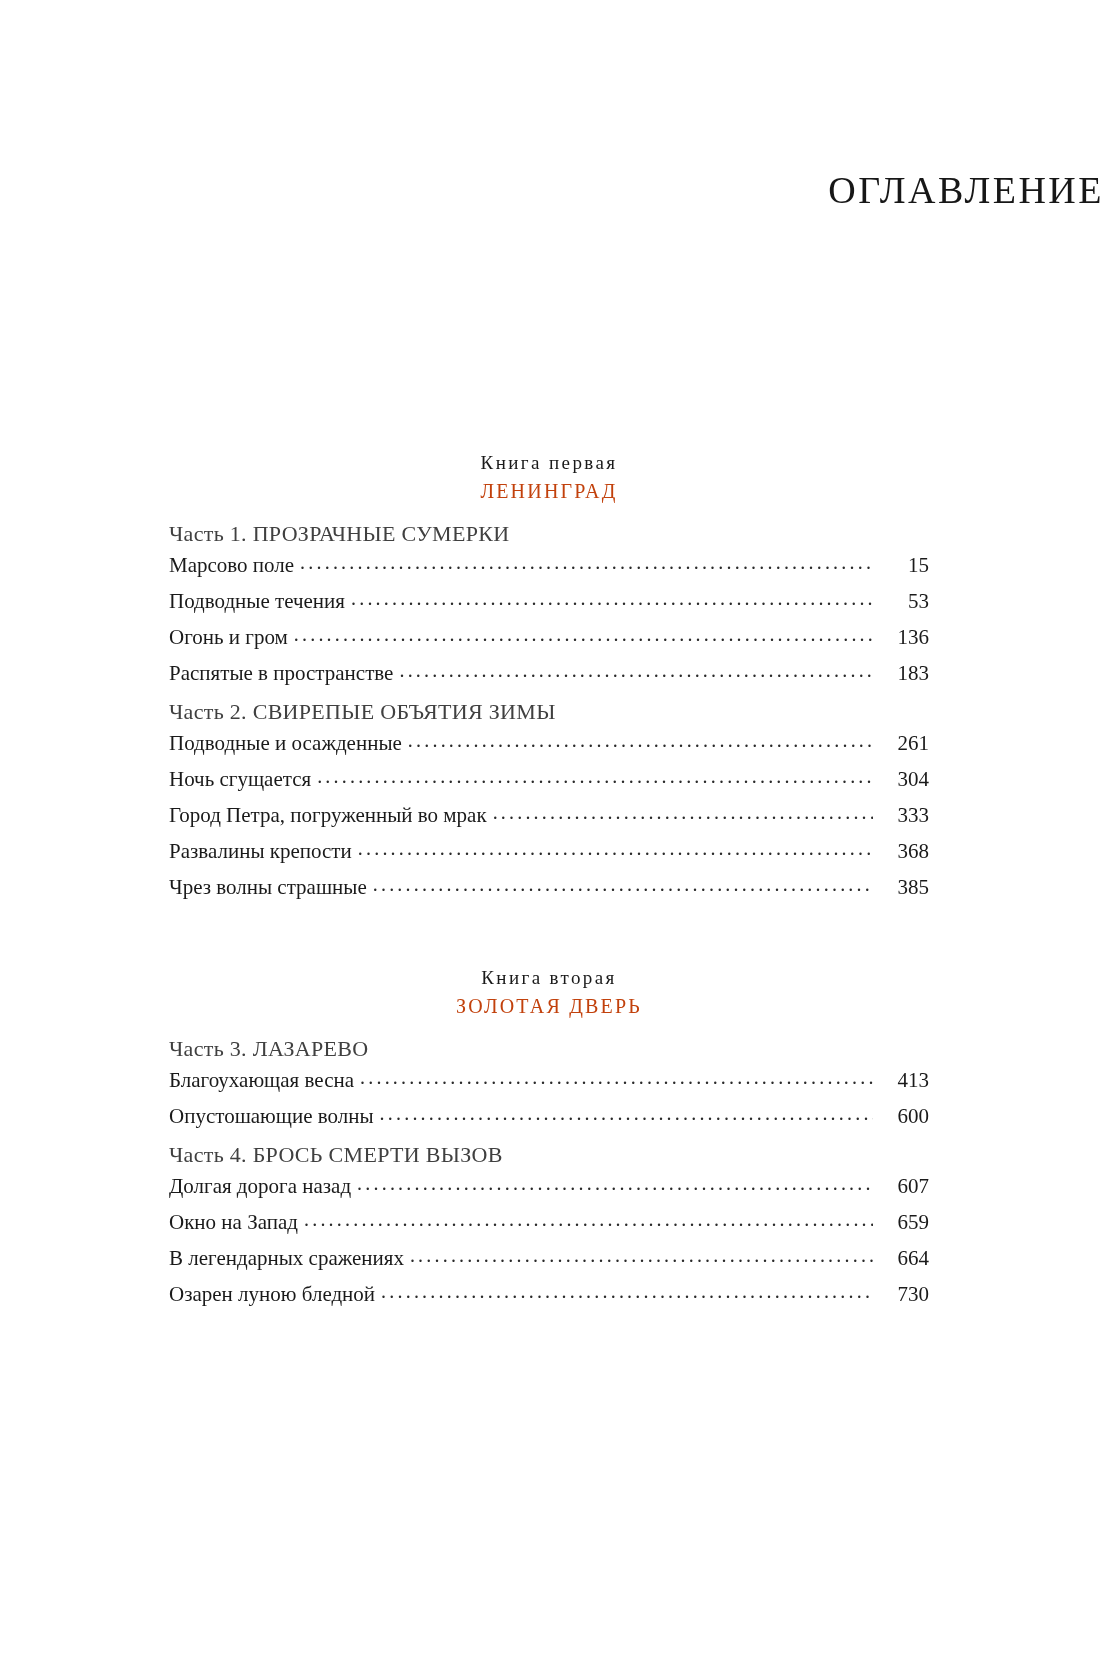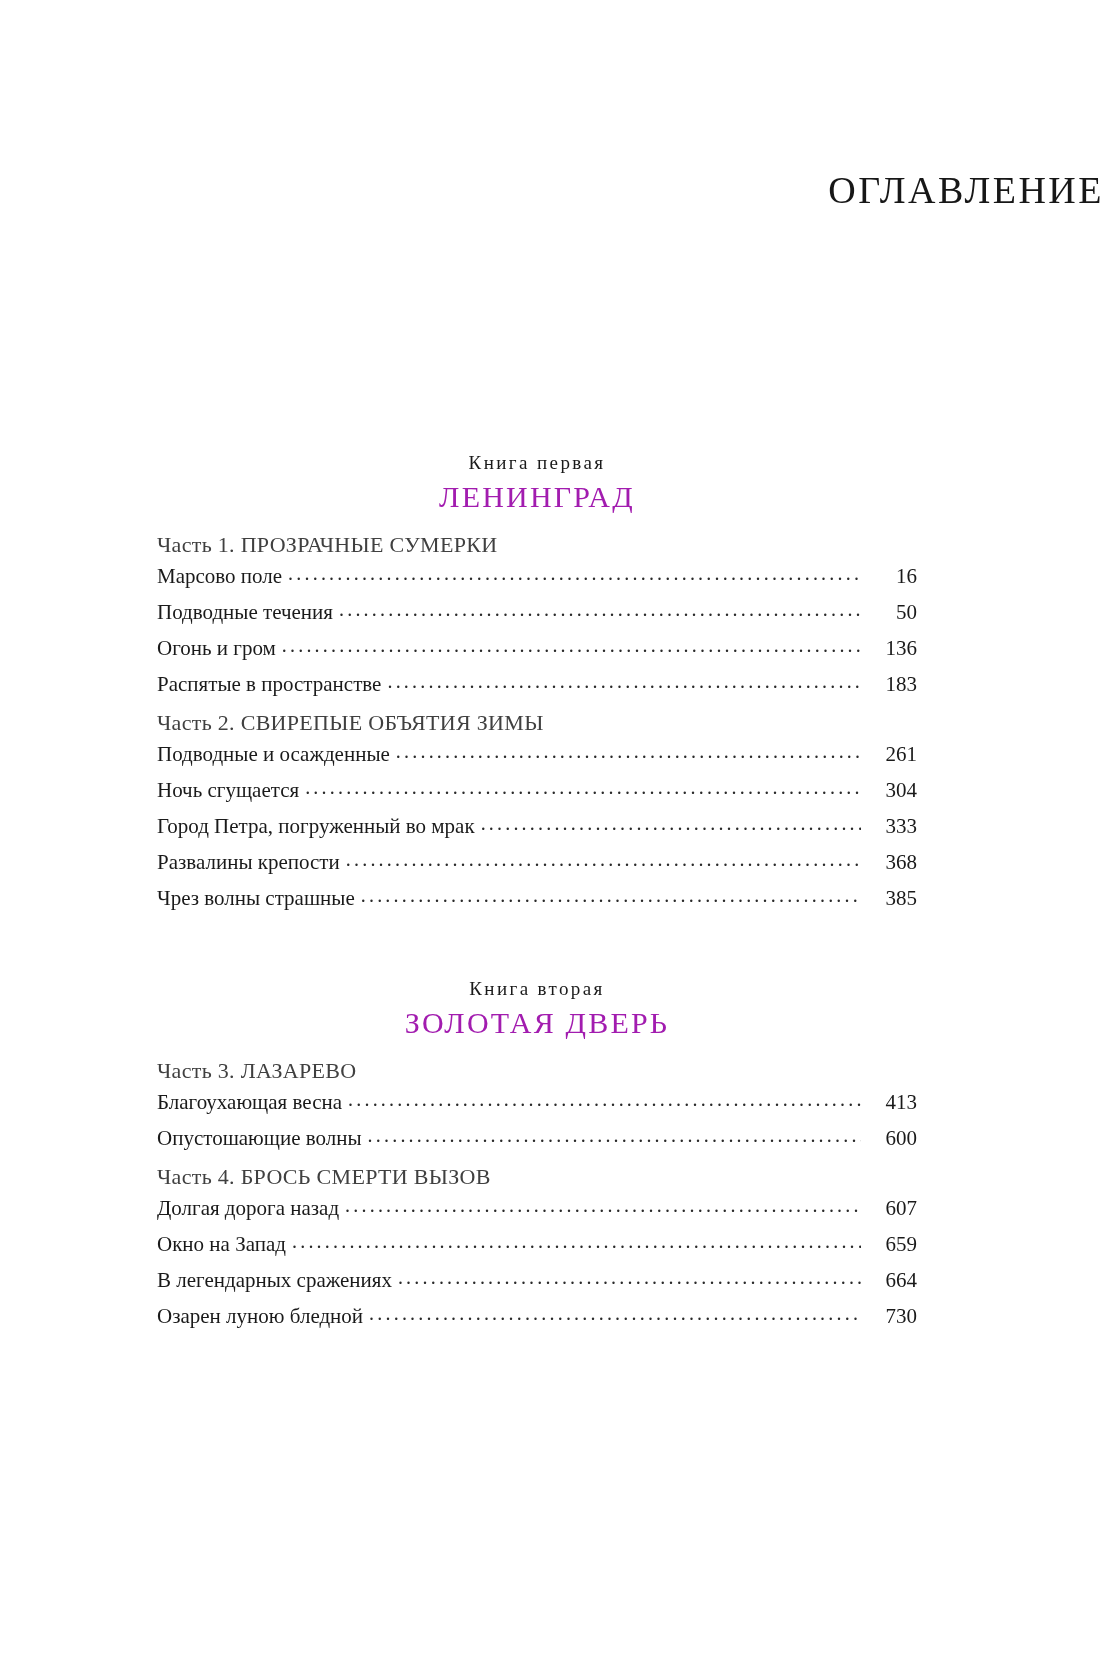--- a/index.html
+++ b/index.html
@@ -32,41 +32,41 @@
     font-size: 38px;
     letter-spacing: 2.5px;
     font-weight: 400;
     color: #171717;
     font-family: "Liberation Serif", "DejaVu Serif", serif;
   }
 
   .content {
     position: absolute;
     top: 452px;
-    left: 157px;
+    left: 169px;
     width: 760px;
   }
 
   
   .book-group {
     margin-bottom: 0;
   }
   .book-label {
     text-align: center;
     font-size: 19px;
     letter-spacing: 2.4px;
     margin-bottom: 6px;
     color: #1a1a1a;
   }
   .book-title {
     text-align: center;
-    font-size: 30px;
+    font-size: 20px;
     letter-spacing: 2.2px;
     margin-bottom: 18px;
-    color: #a21caf;
+    color: #c2410c;
   }
 
   .part-title {
     font-size: 22px;
     letter-spacing: 0.3px;
     margin: 8px 0 8px 0;
     color: #404040;
   }
 
   .entry {
@@ -113,26 +113,26 @@
 
     <div class="book-group">
       <div class="book-label">Книга  первая</div>
       <div class="book-title">ЛЕНИНГРАД</div>
 
       <div class="part-title">Часть 1. ПРОЗРАЧНЫЕ СУМЕРКИ</div>
 
       <div class="entry">
         <span class="entry-title">Марсово поле</span>
         <span class="dots">..................................................................................</span>
-        <span class="page-num">16</span>
+        <span class="page-num">15</span>
       </div>
       <div class="entry">
         <span class="entry-title">Подводные течения</span>
         <span class="dots">..................................................................................</span>
-        <span class="page-num">50</span>
+        <span class="page-num">53</span>
       </div>
       <div class="entry">
         <span class="entry-title">Огонь и гром</span>
         <span class="dots">..................................................................................</span>
         <span class="page-num">136</span>
       </div>
       <div class="entry">
         <span class="entry-title">Распятые в пространстве</span>
         <span class="dots">..................................................................................</span>
         <span class="page-num">183</span>

